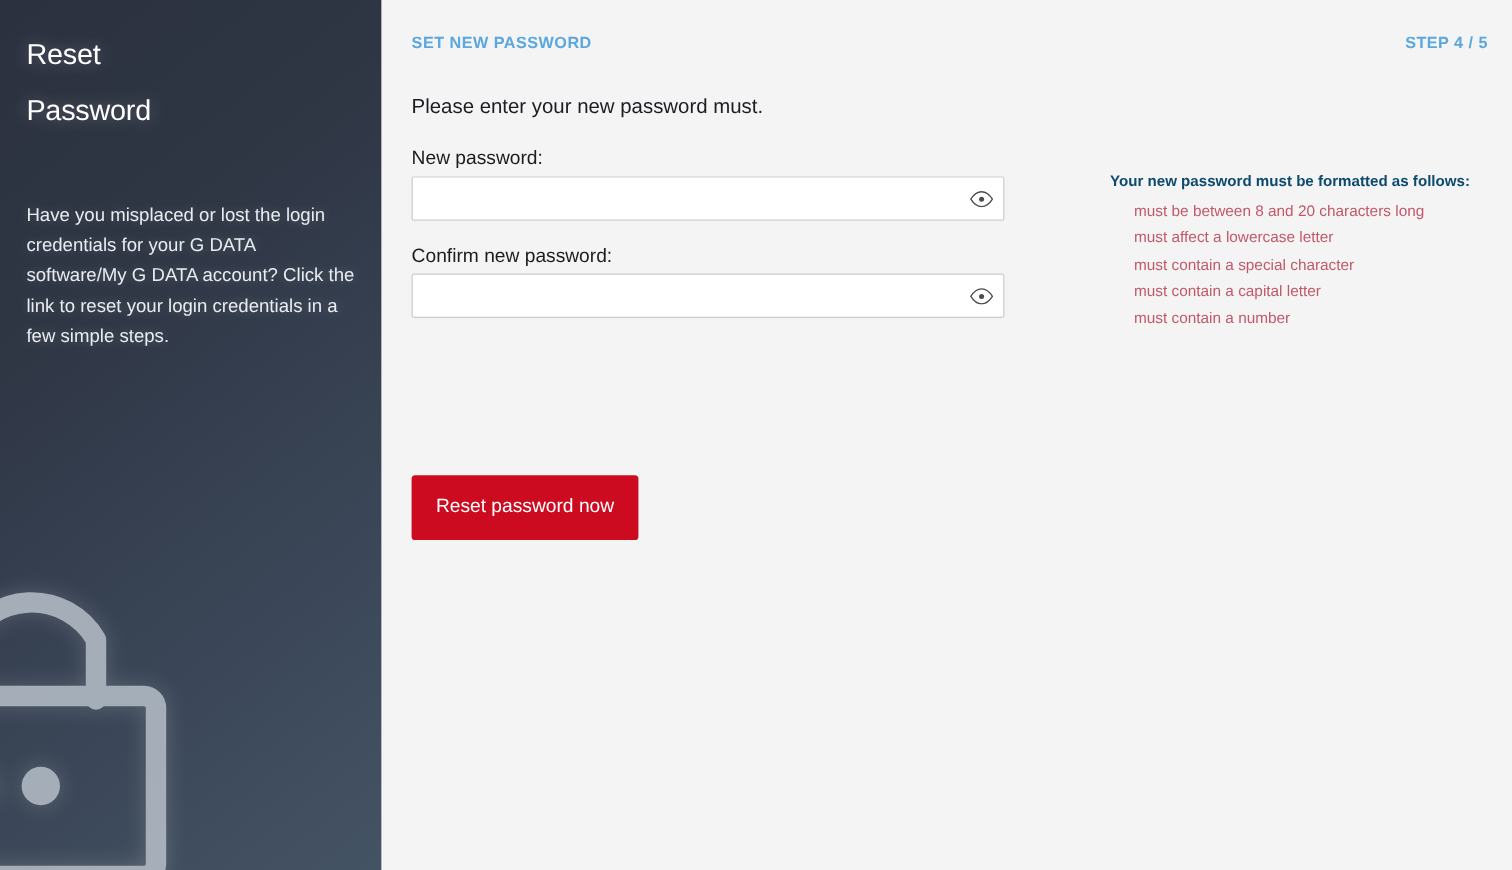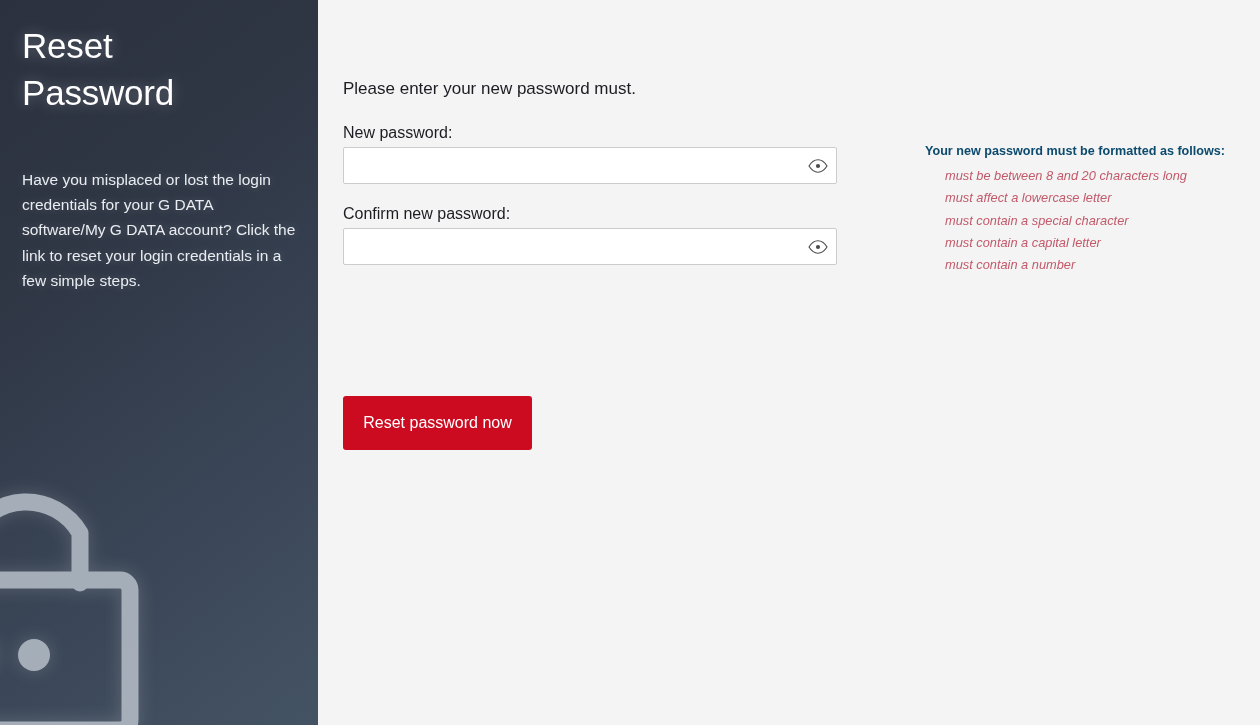--- a/index.html
+++ b/index.html
@@ -29,21 +29,21 @@
     flex: 0 0 318px;
     background: linear-gradient(142deg, #2b313f 0%, #2e3543 28%, #384354 62%, #445364 100%);
     overflow: hidden;
   }
 
   .sidebar-title {
     position: absolute;
     left: 22px;
     top: 22px;
     width: 270px;
-    font-size: 35px;
+    font-size: 24px;
     line-height: 47px;
     font-weight: 400;
     color: #ffffff;
     letter-spacing: -0.2px;
     text-shadow: 0 0 14px rgba(255,255,255,0.30);
     white-space: pre-line;
   }
 
   .sidebar-desc {
     position: absolute;
@@ -154,21 +154,20 @@
   .req-title {
     font-size: 12.6px;
     font-weight: bold;
     color: #0c4a6e;
     margin-bottom: 7px;
   }
   .req-list {
     list-style: none;
     margin: 0;
     padding: 0 0 0 20px;
-    font-style: italic;
   }
   .req-list li {
     font-size: 12.8px;
     line-height: 22.3px;
     color: #c2596a;
   }
 
   .warning {
     position: absolute;
     left: 25px;
@@ -213,20 +212,24 @@
       <rect x="-78" y="137" width="268" height="150" rx="10" ry="10" fill="none" stroke="#aeb7c1" stroke-width="17"></rect>
 
       <circle cx="-12" cy="212" r="16" fill="#aeb7c1"></circle>
       <circle cx="41" cy="212" r="16" fill="#aeb7c1"></circle>
       <circle cx="94" cy="212" r="16" fill="#aeb7c1"></circle>
     </svg>
   </aside>
 
   <main class="main">
 
+    <div class="topbar">
+      <span class="crumb-left">SET NEW PASSWORD</span>
+      <span class="crumb-right">STEP 4 / 5</span>
+    </div>
 
     <div class="intro">Please enter your new password must.</div>
 
     <label class="field-label lbl-new">New password:</label>
     <div class="field-wrap wrap-new">
       <input class="pw-input" type="password" placeholder="" style="">
       <button class="eye-btn">
         <svg width="20" height="14" viewBox="0 0 20 14">
           <path d="M1 7 C4 2.2 7 0.8 10 0.8 C13 0.8 16 2.2 19 7 C16 11.8 13 13.2 10 13.2 C7 13.2 4 11.8 1 7 Z" fill="none" stroke="#4a4a4a" stroke-width="1.1"></path>
           <circle cx="10" cy="7" r="2.1" fill="#4a4a4a"></circle>

